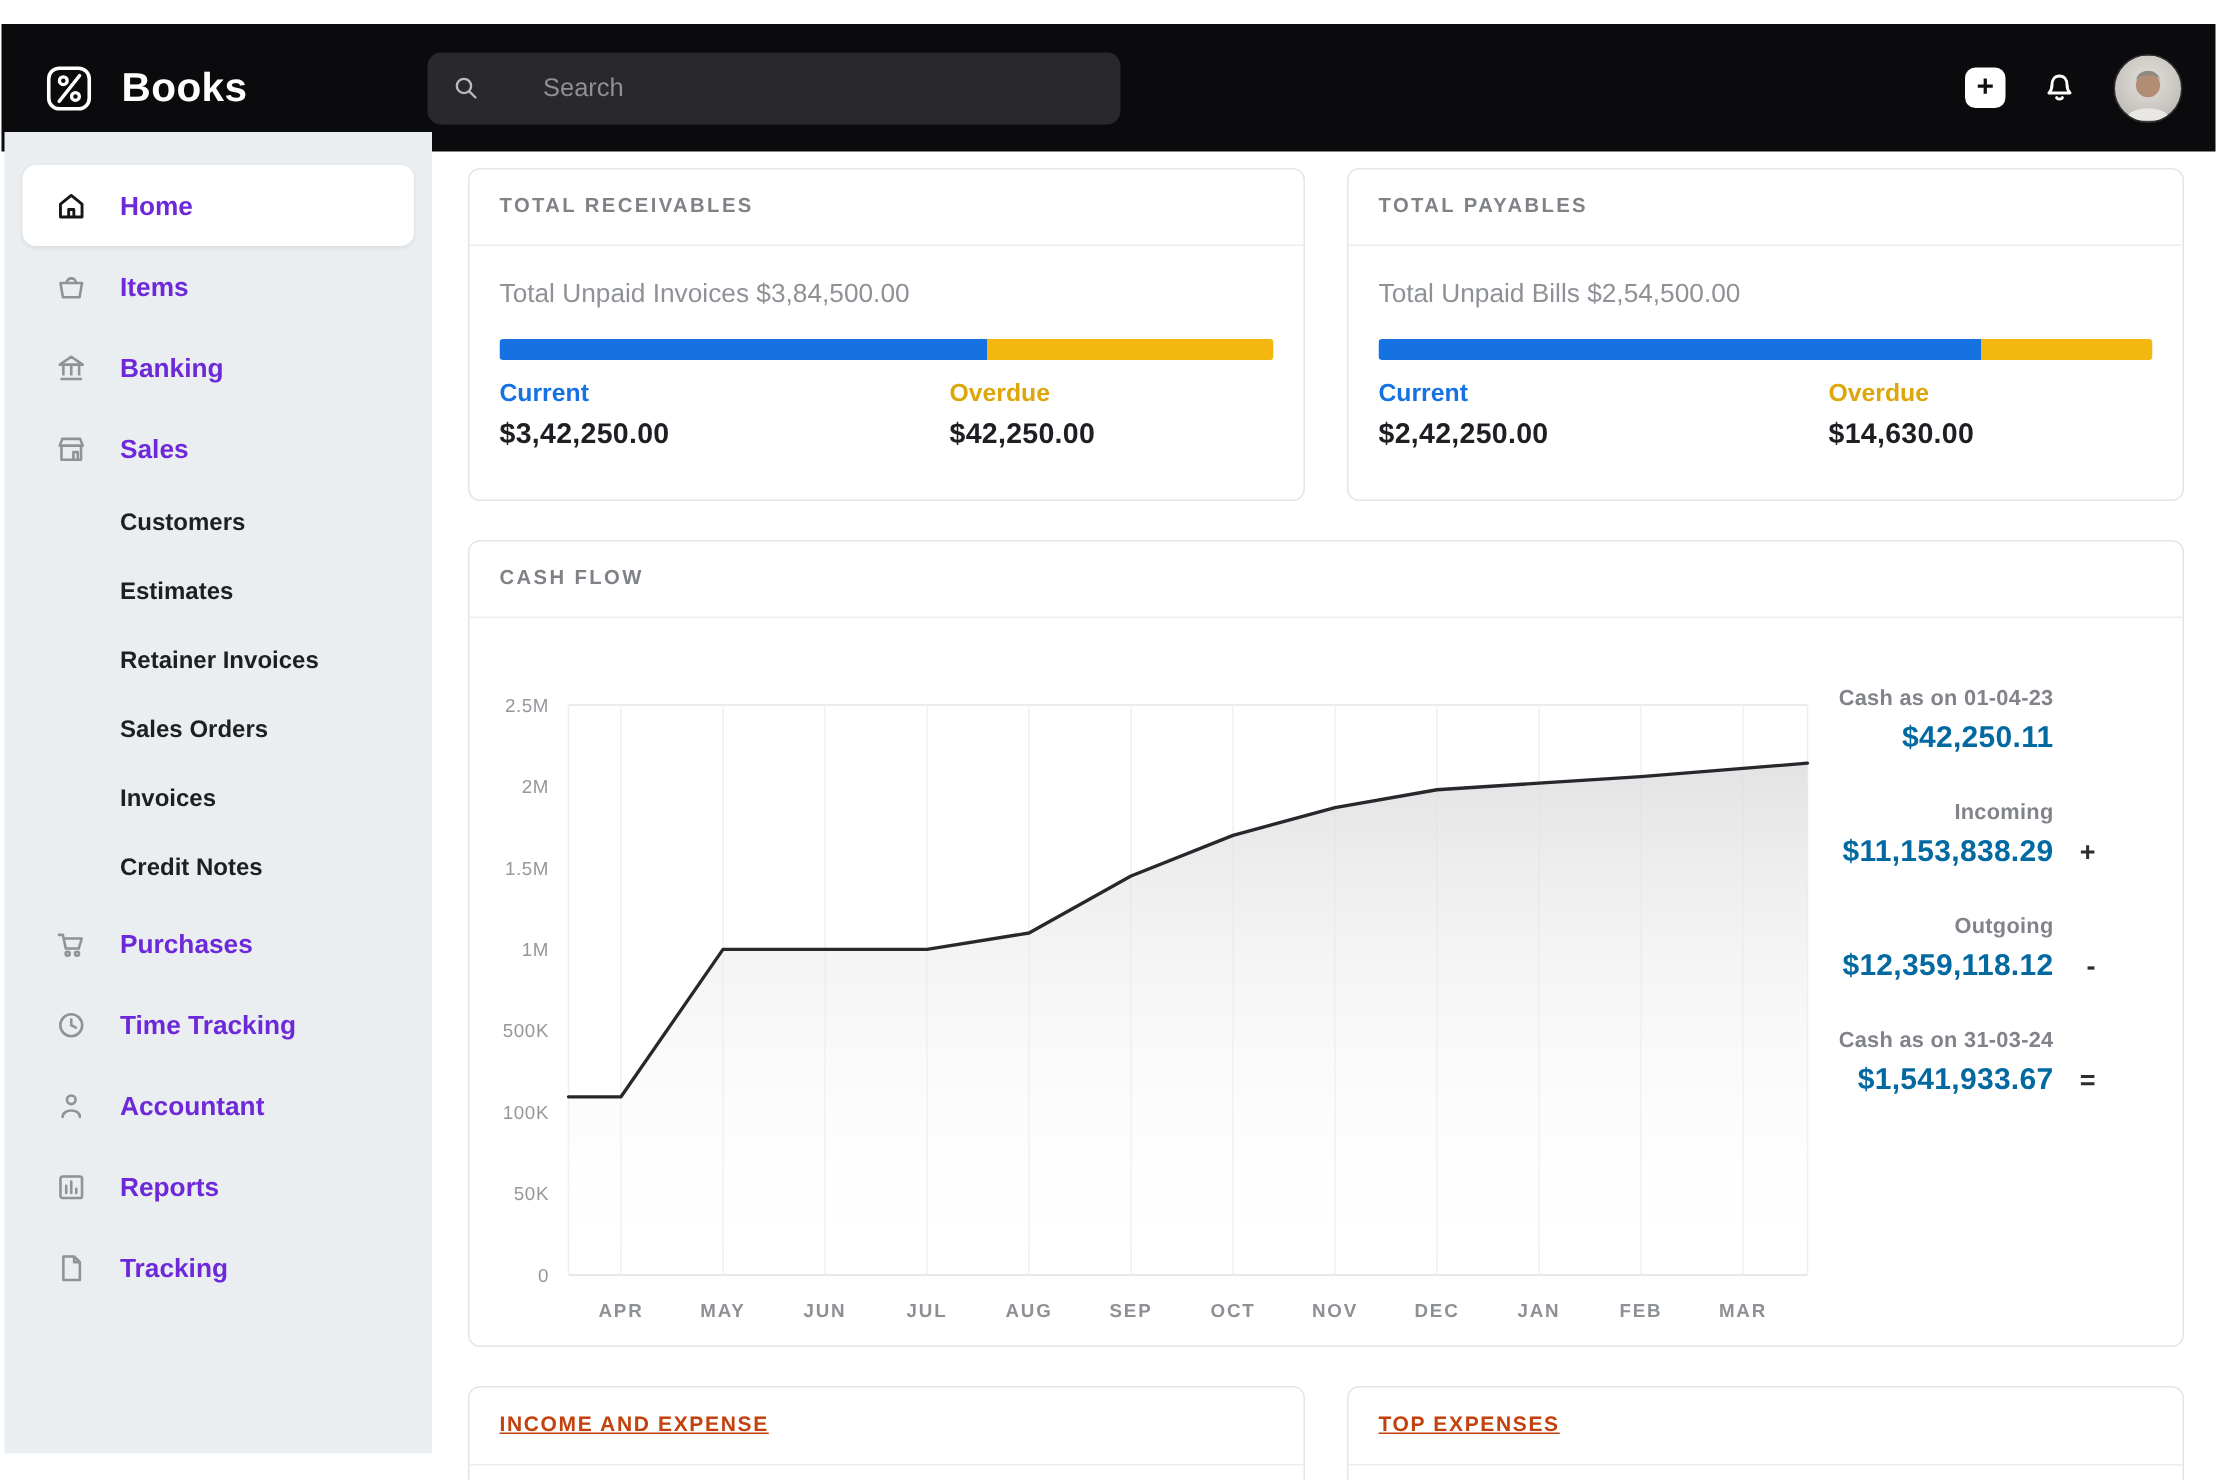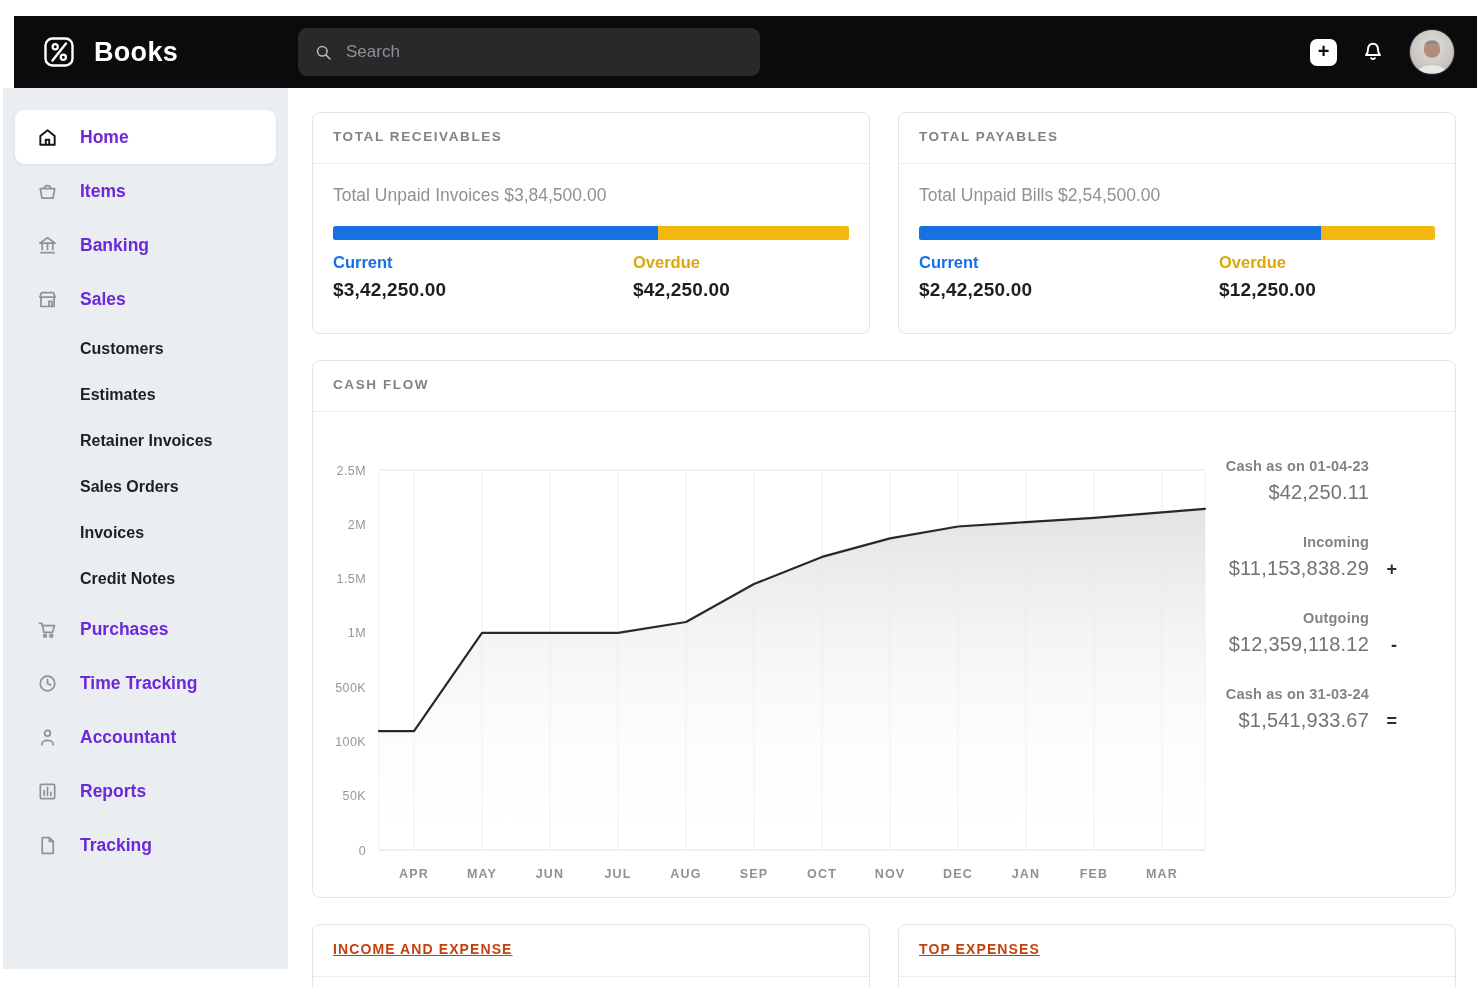--- a/index.html
+++ b/index.html
@@ -3,32 +3,32 @@
 <meta charset="utf-8">
 <style>
   html,body{margin:0;padding:0;}
   body{
     width:1480px;height:987px;position:relative;overflow:hidden;
     background:#ffffff;font-family:"Liberation Sans",sans-serif;
     -webkit-font-smoothing:antialiased;
   }
   
   .topbar{
-    position:absolute;left:14px;right:3px;top:16px;height:72px;
+    position:absolute;left:1px;right:3px;top:16px;height:85px;
     background:#0b0b0d;display:flex;align-items:center;
   }
   .brand{display:flex;align-items:center;gap:15px;padding-left:27px;width:258px;box-sizing:border-box;}
   .brand-name{color:#ffffff;font-size:27px;font-weight:600;letter-spacing:.3px;}
   .search-box{
     margin-left:26px;width:462px;height:48px;background:#29292b;border-radius:9px;
     display:flex;align-items:center;gap:11px;padding:0 16px;box-sizing:border-box;
   }
   .search-box input{
     flex:1;background:transparent;border:none;outline:none;
-    color:#eab308;font-size:17px;font-family:"Liberation Sans",sans-serif;
+    color:#eab308;font-size:17px;font-family:"Liberation Sans",sans-serif;margin-left:29px;
   }
   .search-box input::placeholder{color:#8f8f94;}
   .topbar-right{margin-left:auto;display:flex;align-items:center;gap:23px;padding-right:22px;}
   .plus-btn{
     width:27px;height:27px;background:#ffffff;border-radius:7px;border:none;cursor:pointer;
     display:flex;align-items:center;justify-content:center;padding:0;
   }
   .plus-btn span{font-size:20px;font-weight:700;color:#101012;line-height:1;margin-top:-2px;}
   .bell-btn{background:transparent;border:none;padding:0;cursor:pointer;display:flex;}
   .avatar{
@@ -72,21 +72,21 @@
   .legend .lg-label.over{color:#dda70b;}
   .legend .lg-value{margin-top:7px;font-size:19px;font-weight:700;color:#1d1f23;letter-spacing:.2px;}
   
   .card.cashflow{margin-top:26px;width:1144px;height:538px;}
   .cf-content{display:flex;}
   .cf-stats{width:244px;box-sizing:border-box;padding:46px 58px 0 0;text-align:right;}
   .stat-block{margin-top:30px;}
   .stat-block:first-child{margin-top:0;}
   .stat-label{color:#808389;font-size:14.5px;font-weight:700;margin-right:28px;letter-spacing:.2px;}
   .stat-amount-row{display:flex;justify-content:flex-end;align-items:baseline;margin-top:7px;}
-  .stat-amount{font-size:20px;font-weight:400;color:#737373;letter-spacing:.2px;}
+  .stat-amount{font-size:20px;font-weight:700;color:#0369a1;letter-spacing:.2px;}
   .stat-op{width:28px;text-align:right;font-size:18px;font-weight:700;color:#2b2d31;}
   
   .row-bottom{display:flex;gap:28px;margin-top:26px;}
   .card.bottomcard{width:558px;height:120px;}
   .card.bottomcard .card-header{letter-spacing:1.1px;color:#c2410c;font-size:14px;text-decoration:underline;}
 </style>
 </head>
 <body>
 
 <header class="topbar">
@@ -280,21 +280,21 @@
           <div class="seg" style="width: 78%; background: rgb(22, 113, 227);"></div>
           <div class="seg" style="flex: 1 1 0%; background: rgb(244, 183, 16);"></div>
         </div>
         <div class="legend">
           <div class="col">
             <div class="lg-label cur">Current</div>
             <div class="lg-value">$2,42,250.00</div>
           </div>
           <div class="col">
             <div class="lg-label over">Overdue</div>
-            <div class="lg-value">$12,250.00</div>
+            <div class="lg-value">$14,630.00</div>
           </div>
         </div>
       </div>
     </section>
   </div>
 
   <section class="card cashflow">
     <div class="card-header">CASH FLOW</div>
     <div class="cf-content">
       <svg id="cashflow-svg" width="900" height="470">

